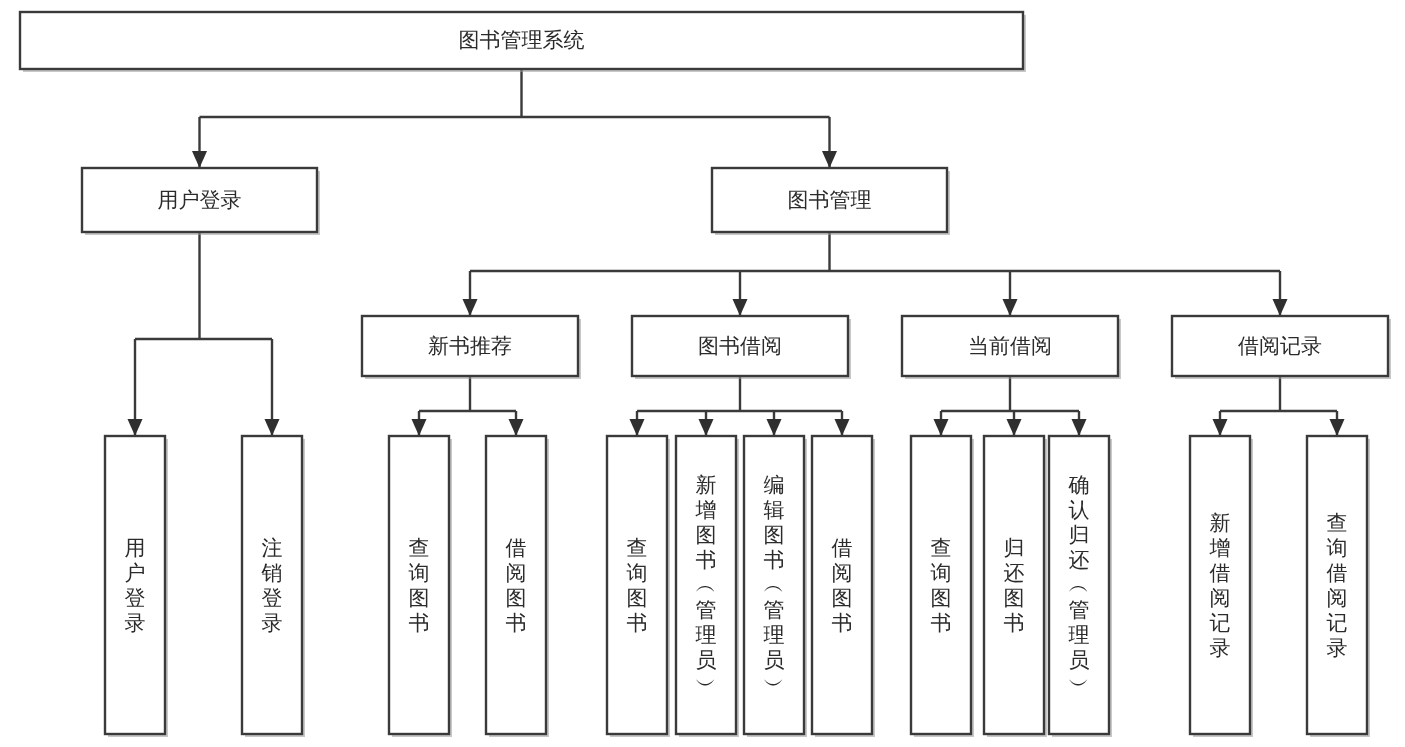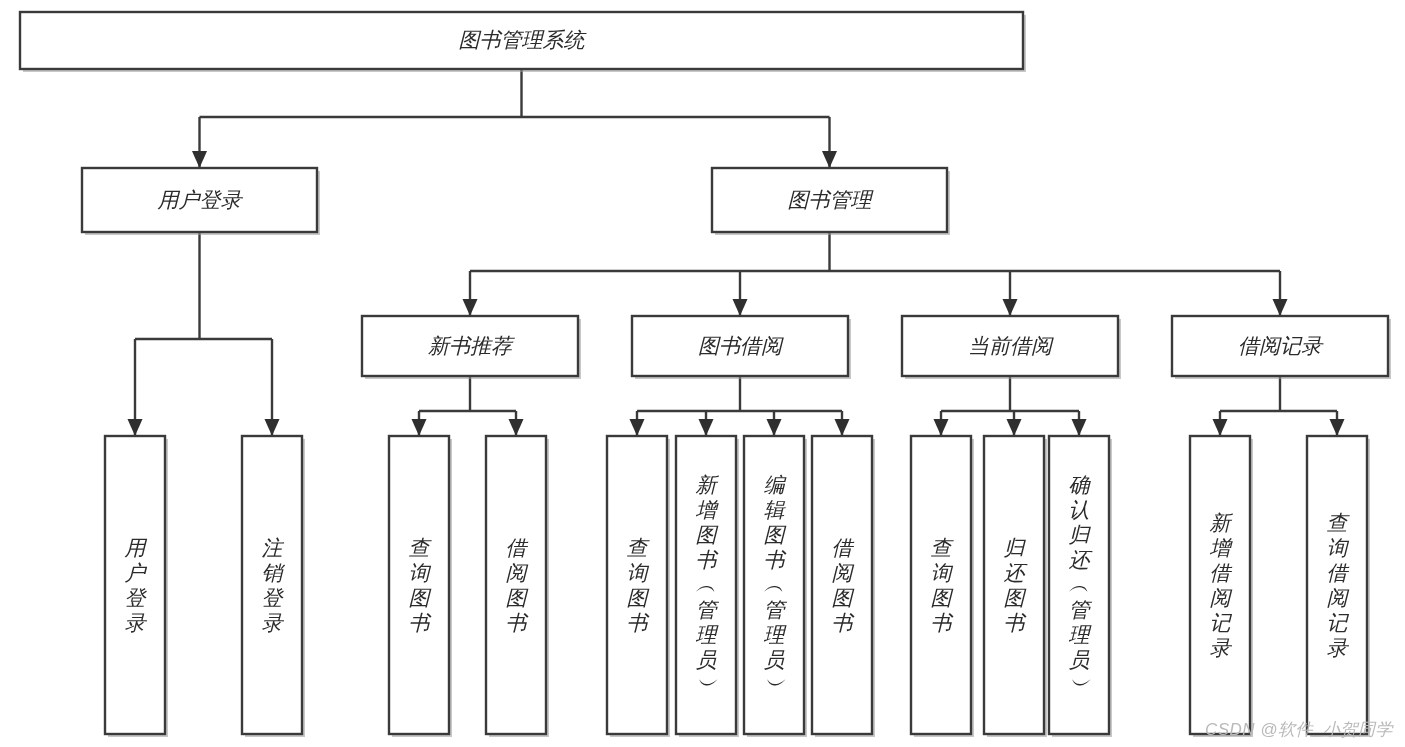--- a/index.html
+++ b/index.html
@@ -13,21 +13,20 @@
     font-family: "Liberation Sans", "DejaVu Sans", sans-serif;
     overflow: hidden;
     position: relative;
   }
   #diagram-root {
     position: absolute;
     left: 0;
     top: 0;
     width: 1405px;
     height: 747px;
-    font-style: italic;
   }
   svg.flowchart {
     display: block;
     width: 1405px;
     height: 747px;
   }
   .node-box {
     fill: #ffffff;
     stroke: #3a3a3a;
     stroke-width: 2.4;
@@ -226,14 +225,13 @@
           <rect x="1190" y="436" width="60" height="298" class="node-box"></rect>
           <text x="1220" y="529.5" class="node-label-v"><tspan x="1220" dy="0">新</tspan><tspan x="1220" dy="25">增</tspan><tspan x="1220" dy="25">借</tspan><tspan x="1220" dy="25">阅</tspan><tspan x="1220" dy="25">记</tspan><tspan x="1220" dy="25">录</tspan></text>
         </g>
         <g>
           <rect x="1310" y="439" width="60" height="298" class="node-shadow"></rect>
           <rect x="1307" y="436" width="60" height="298" class="node-box"></rect>
           <text x="1337" y="529.5" class="node-label-v"><tspan x="1337" dy="0">查</tspan><tspan x="1337" dy="25">询</tspan><tspan x="1337" dy="25">借</tspan><tspan x="1337" dy="25">阅</tspan><tspan x="1337" dy="25">记</tspan><tspan x="1337" dy="25">录</tspan></text>
         </g>
       </g>
   </svg>
-  <div class="watermark">CSDN @软件_小贺同学</div>
 </div>
 
 </body></html>

